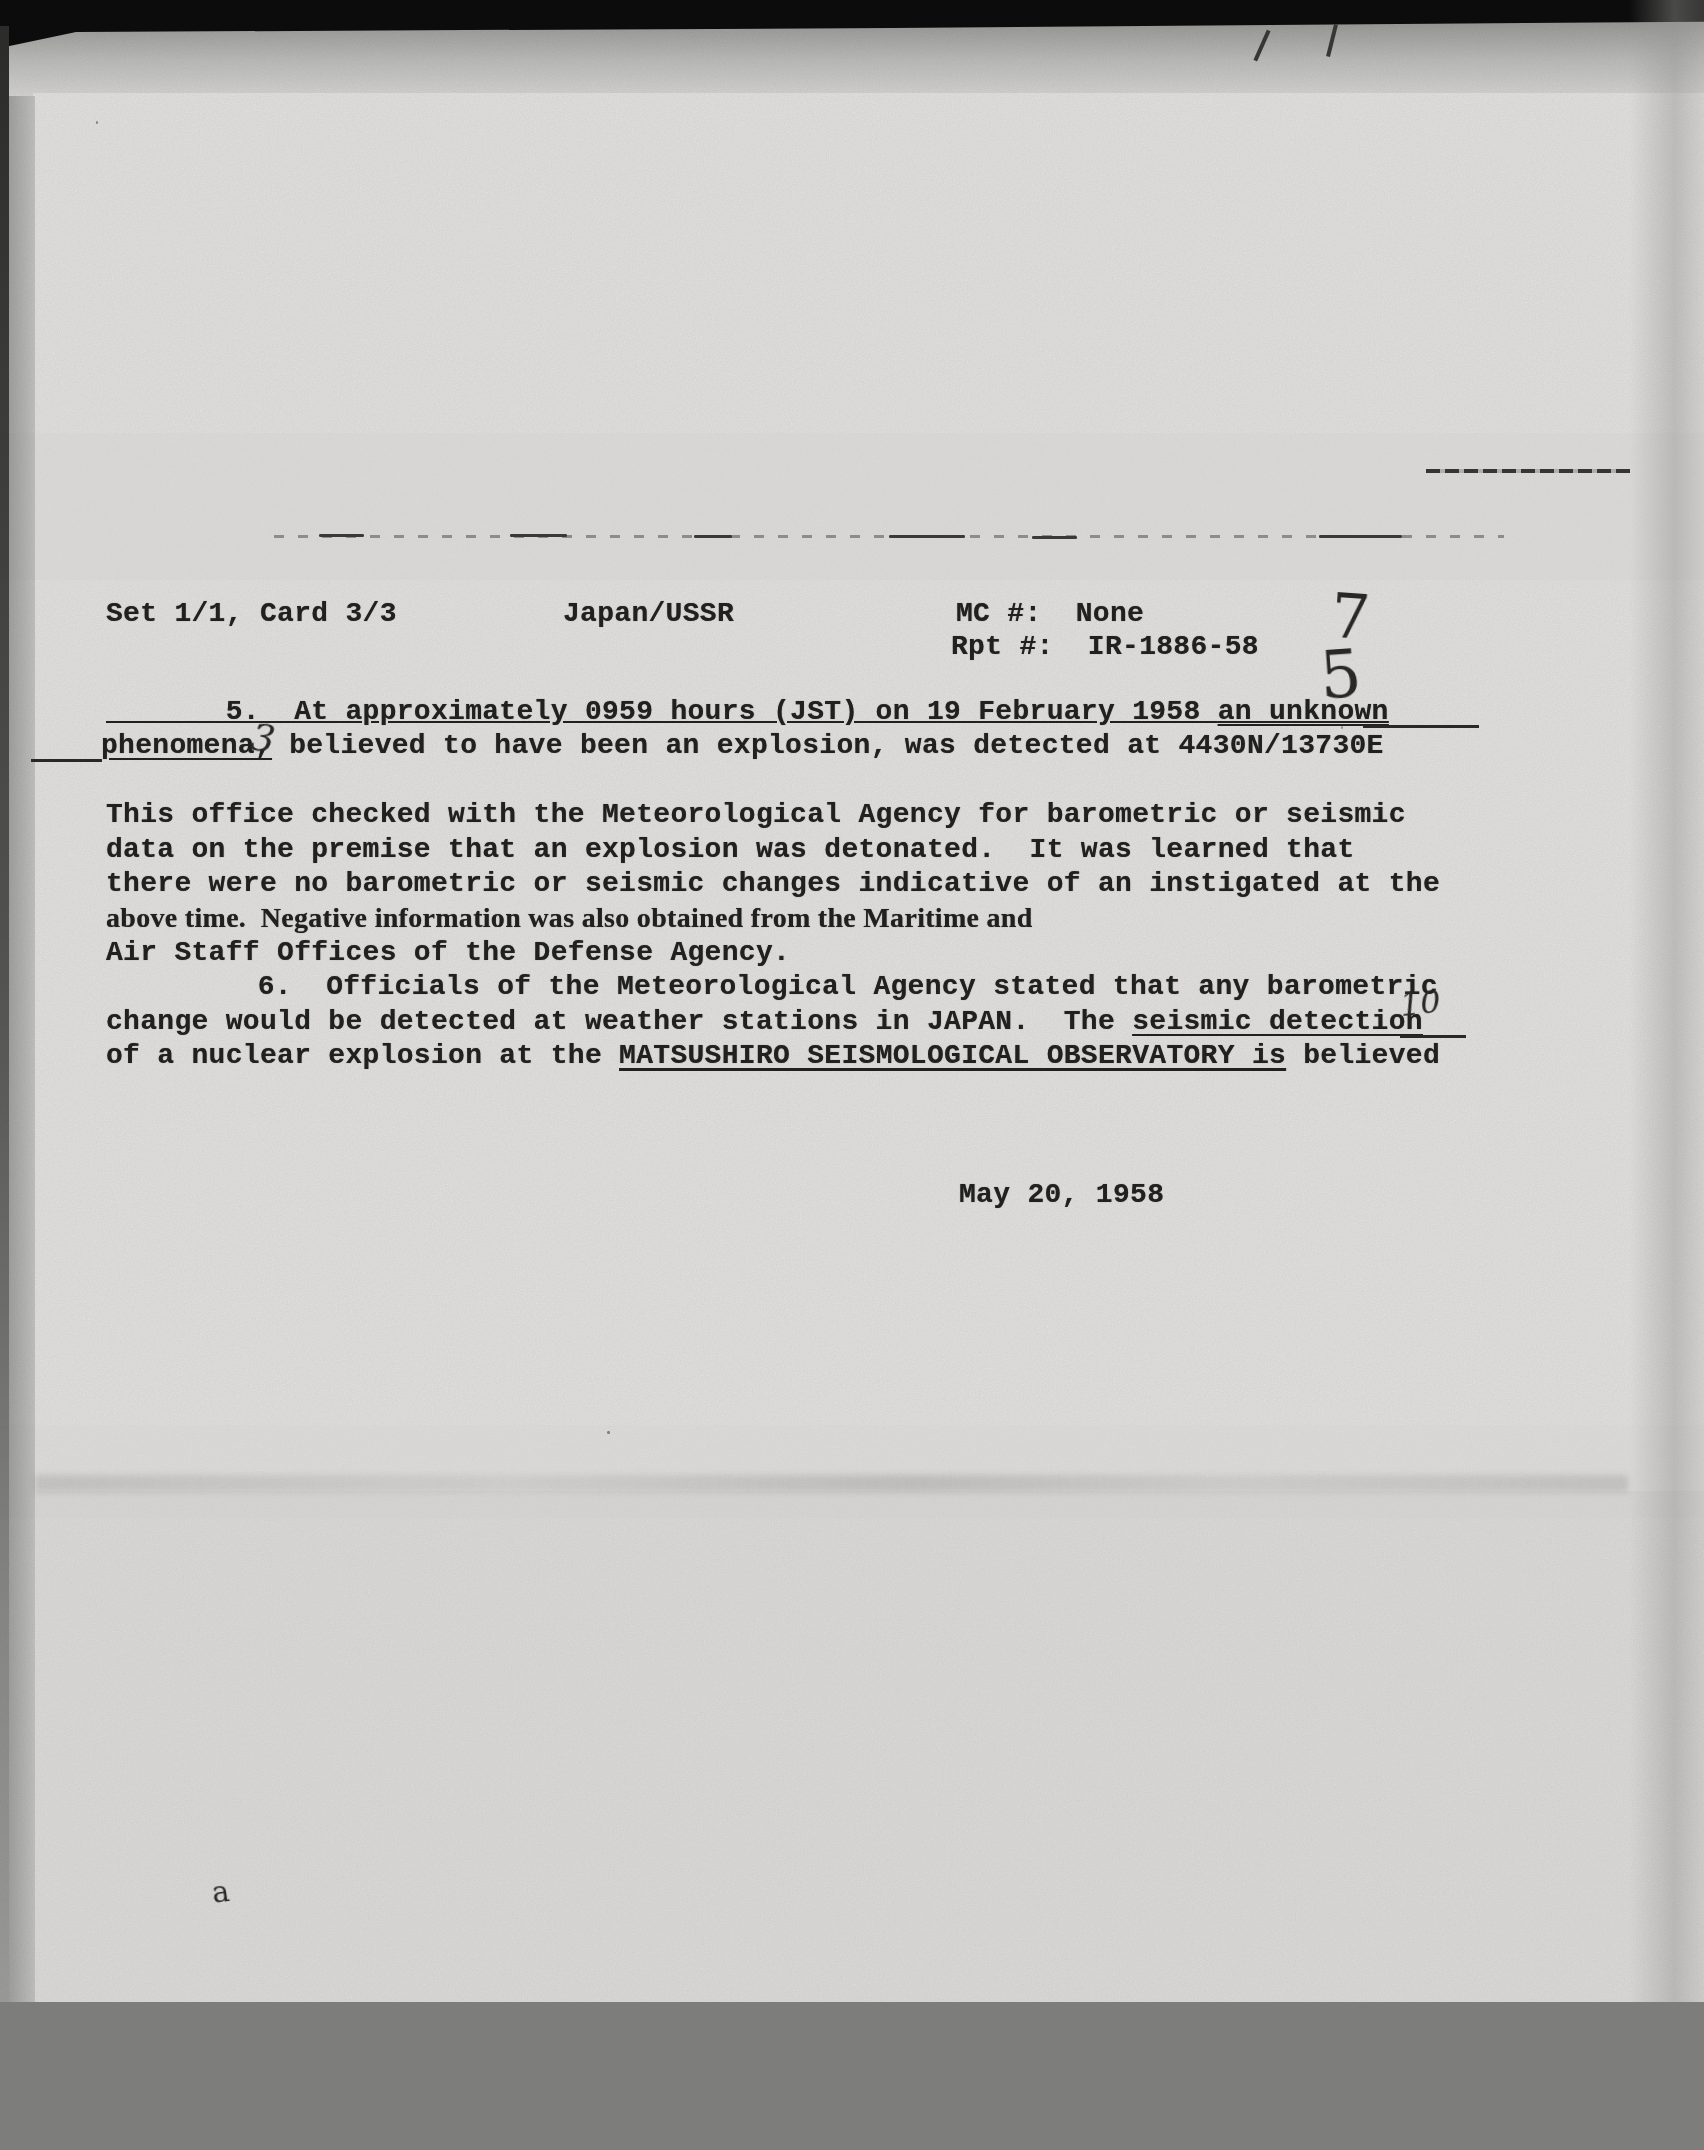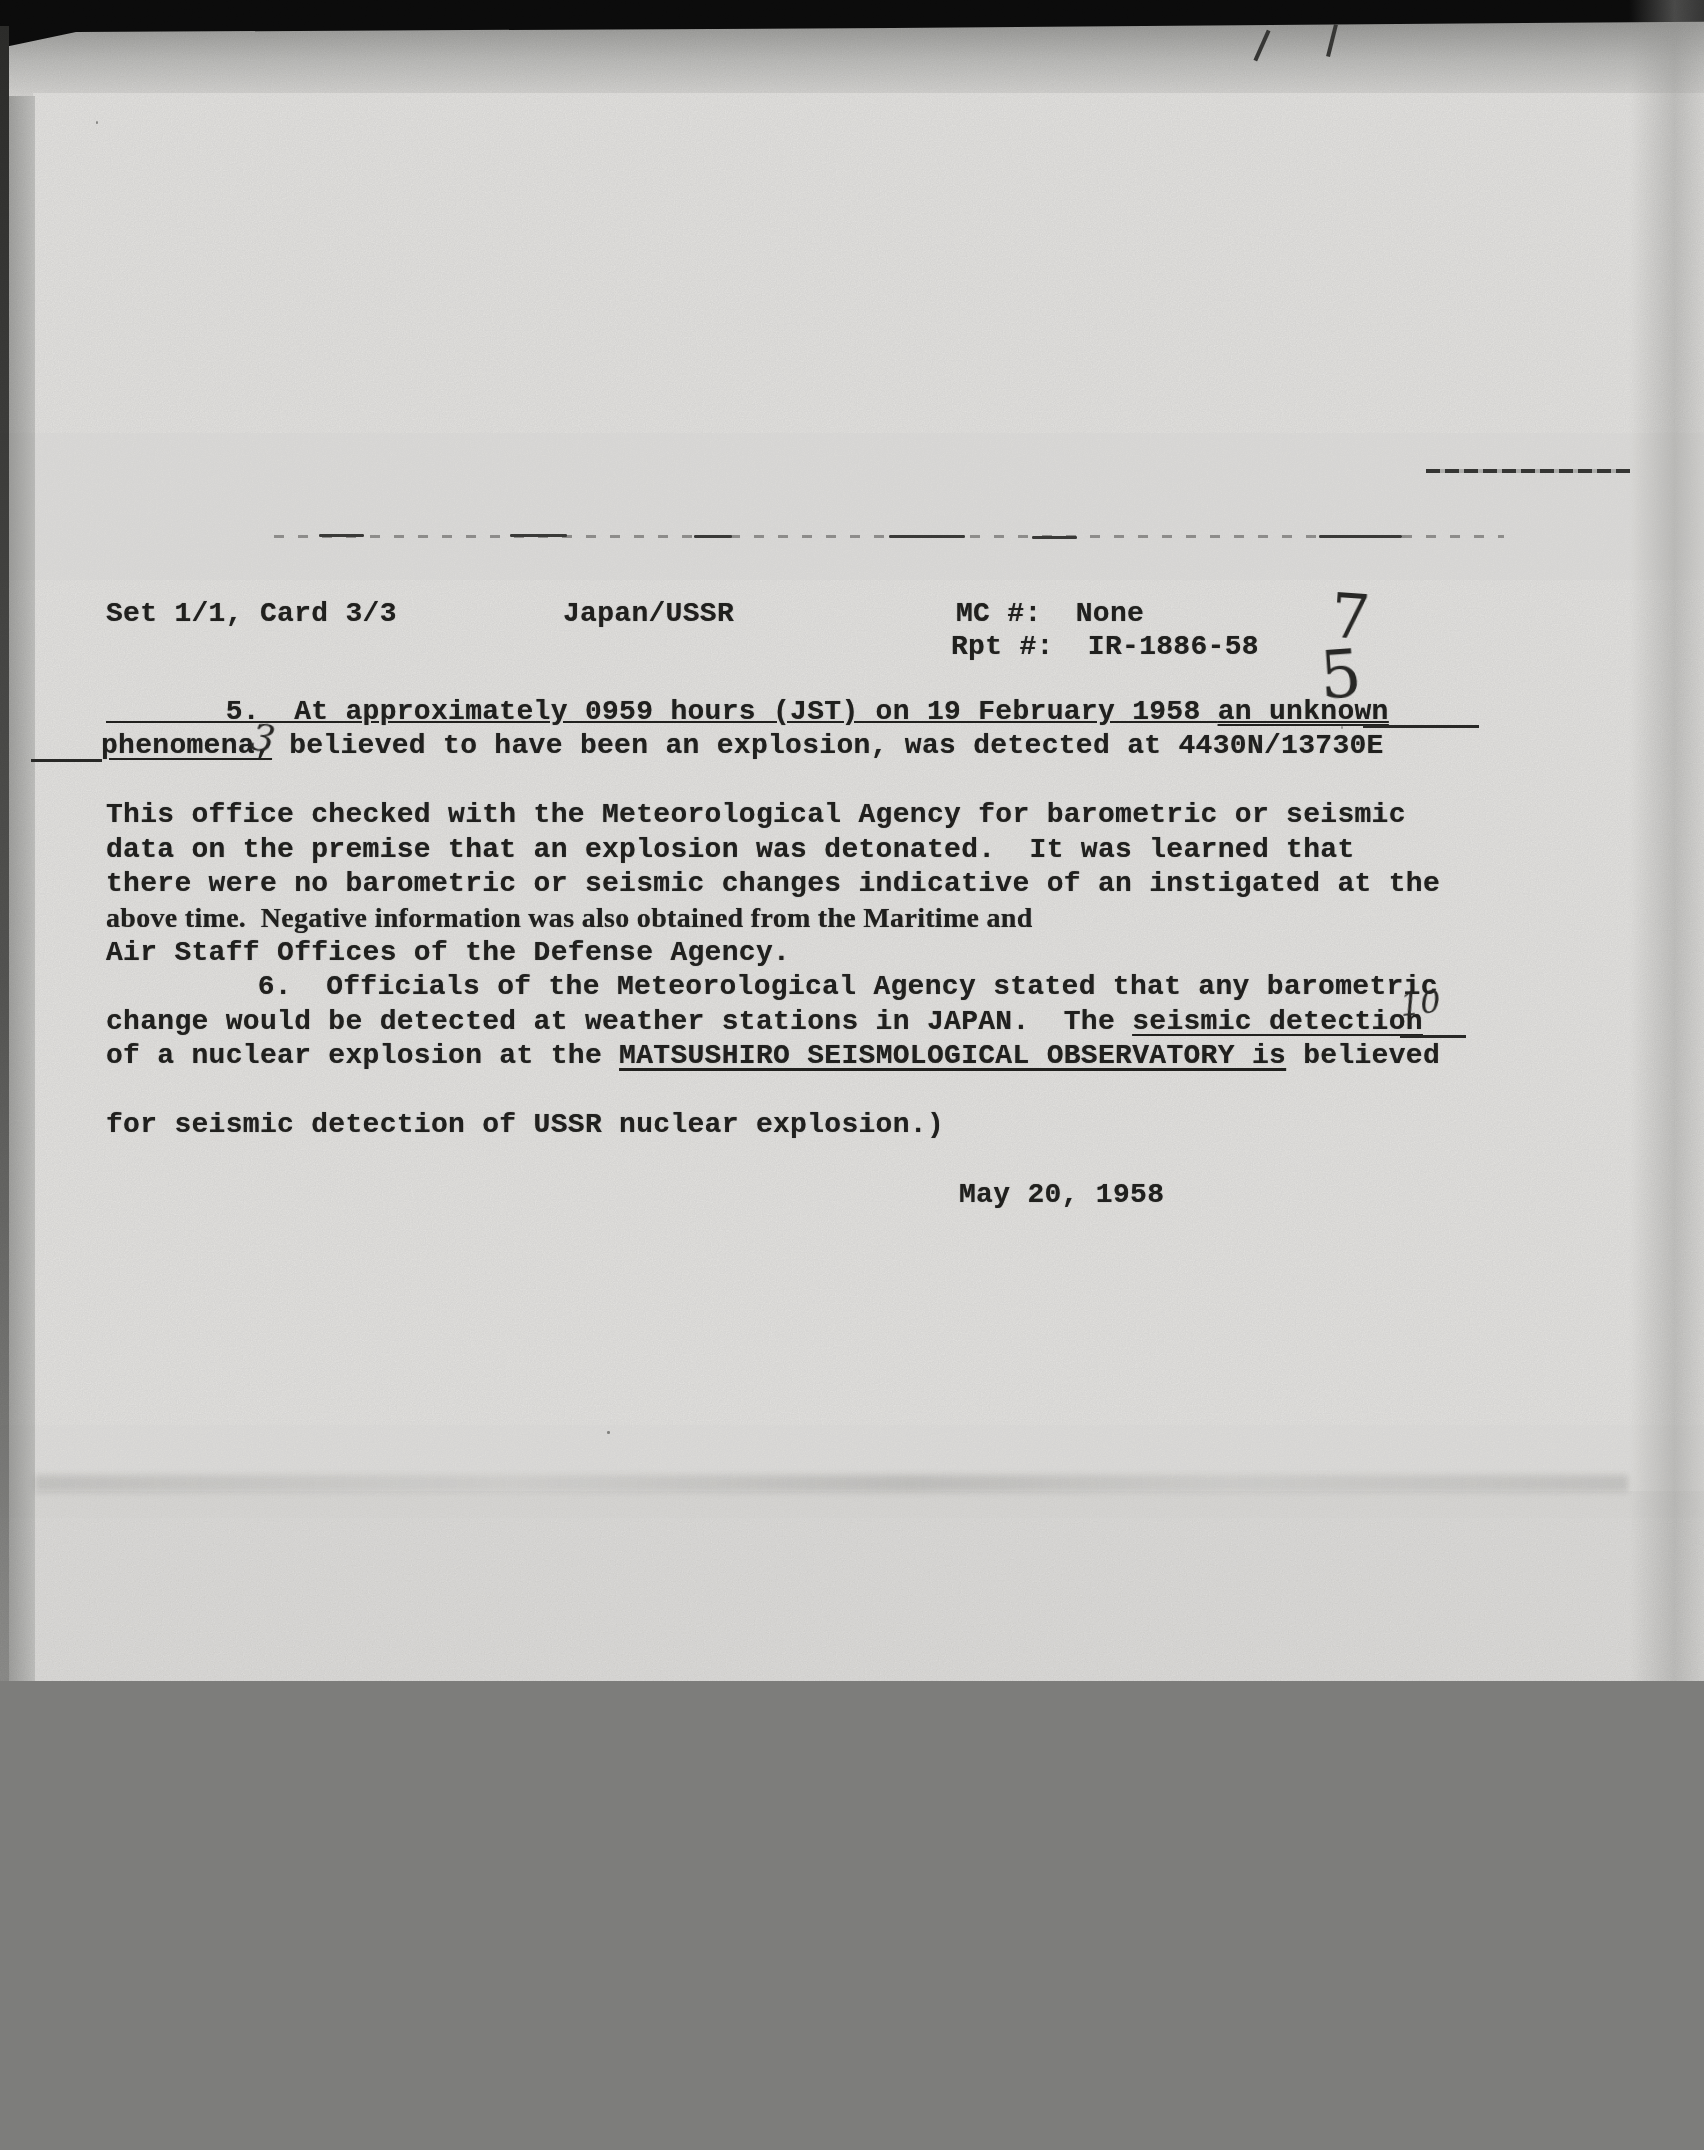--- a/index.html
+++ b/index.html
@@ -1,16 +1,16 @@
 <!DOCTYPE html>
 <html style="font-size:10.2px"><head>
 <meta charset="utf-8">
 <style>
   html,body{margin:0;padding:0;background:#7d7d7b;}
-  .page{position:relative;width:1705px;height:1681px;background:#fef9c3;overflow:hidden;
+  .page{position:relative;width:1705px;height:2002px;background:#fef9c3;overflow:hidden;
         font-family:"Liberation Mono",monospace;}
   .card{position:absolute;left:33px;top:93px;width:1672px;height:2058px;background:#e9e8e6;}
   .lowercard{position:absolute;left:33px;top:1491px;width:1672px;height:592px;background:rgba(205,205,203,.22);}
   .topgray{position:absolute;top:0;left:0;width:1705px;height:97px;
            background:linear-gradient(180deg,#9f9f9d 25%,#c2c2c0 62%,#dcdbd9 100%);}
   .topblack{position:absolute;top:0;left:0;width:1705px;height:51px;background:#0c0c0c;
             clip-path:polygon(0 0,1705px 0,1705px 21.7px,892px 28px,76px 32px,0 48px);}
   .leftdark{position:absolute;top:25.5px;left:0;width:9px;height:2125px;
             background:linear-gradient(180deg,#2e2e2c,#585856 45%,#8e8e8c 75%,#aaaaa8);}
   .leftband{position:absolute;top:96px;left:9px;width:25.5px;height:2055px;
@@ -112,23 +112,20 @@
       </div>
       <div class="row" style="top: 970px; margin-left: 32px;">
         <span class="run" style="left: 106px;"><span>       6.  Officials of the Meteorological Agency stated that any barometric</span></span>
       </div>
       <div class="row" style="top: 1039px;">
         <span class="run" style="left: 106px;"><span>of a nuclear explosion at the </span><span class="u u2">MATSUSHIRO SEISMOLOGICAL OBSERVATORY is</span><span> believed</span></span>
       </div>
       <div class="row" style="top: 1005px;">
         <span class="run" style="left: 106px;"><span>change would be detected at weather stations in JAPAN.  The </span><span class="u">seismic detection</span></span>
       </div>
-      <div class="row" style="top: 1108px;">
-        <span class="run" style="left: 106px;"><span>for seismic detection of USSR nuclear explosion.)</span></span>
-      </div>
       <div class="row" style="top: 1178px;">
         <span class="run" style="left: 959px;"><span>May 20, 1958</span></span>
       </div>
     </div>
   <div id="rule-layer" style="position:absolute;left:0;top:0;width:1705px;height:2151px;">
       <div class="rule" style="left: 1363px; top: 725px; width: 116px; height: 2.5px;"></div>
       <div class="rule" style="left: 31px; top: 759px; width: 71px; height: 2.5px;"></div>
       <div class="rule" style="left: 1400px; top: 1035px; width: 66px; height: 2.5px;"></div>
     </div>
   <div id="hand-layer" style="position:absolute;left:0;top:0;width:1705px;height:2151px;">

